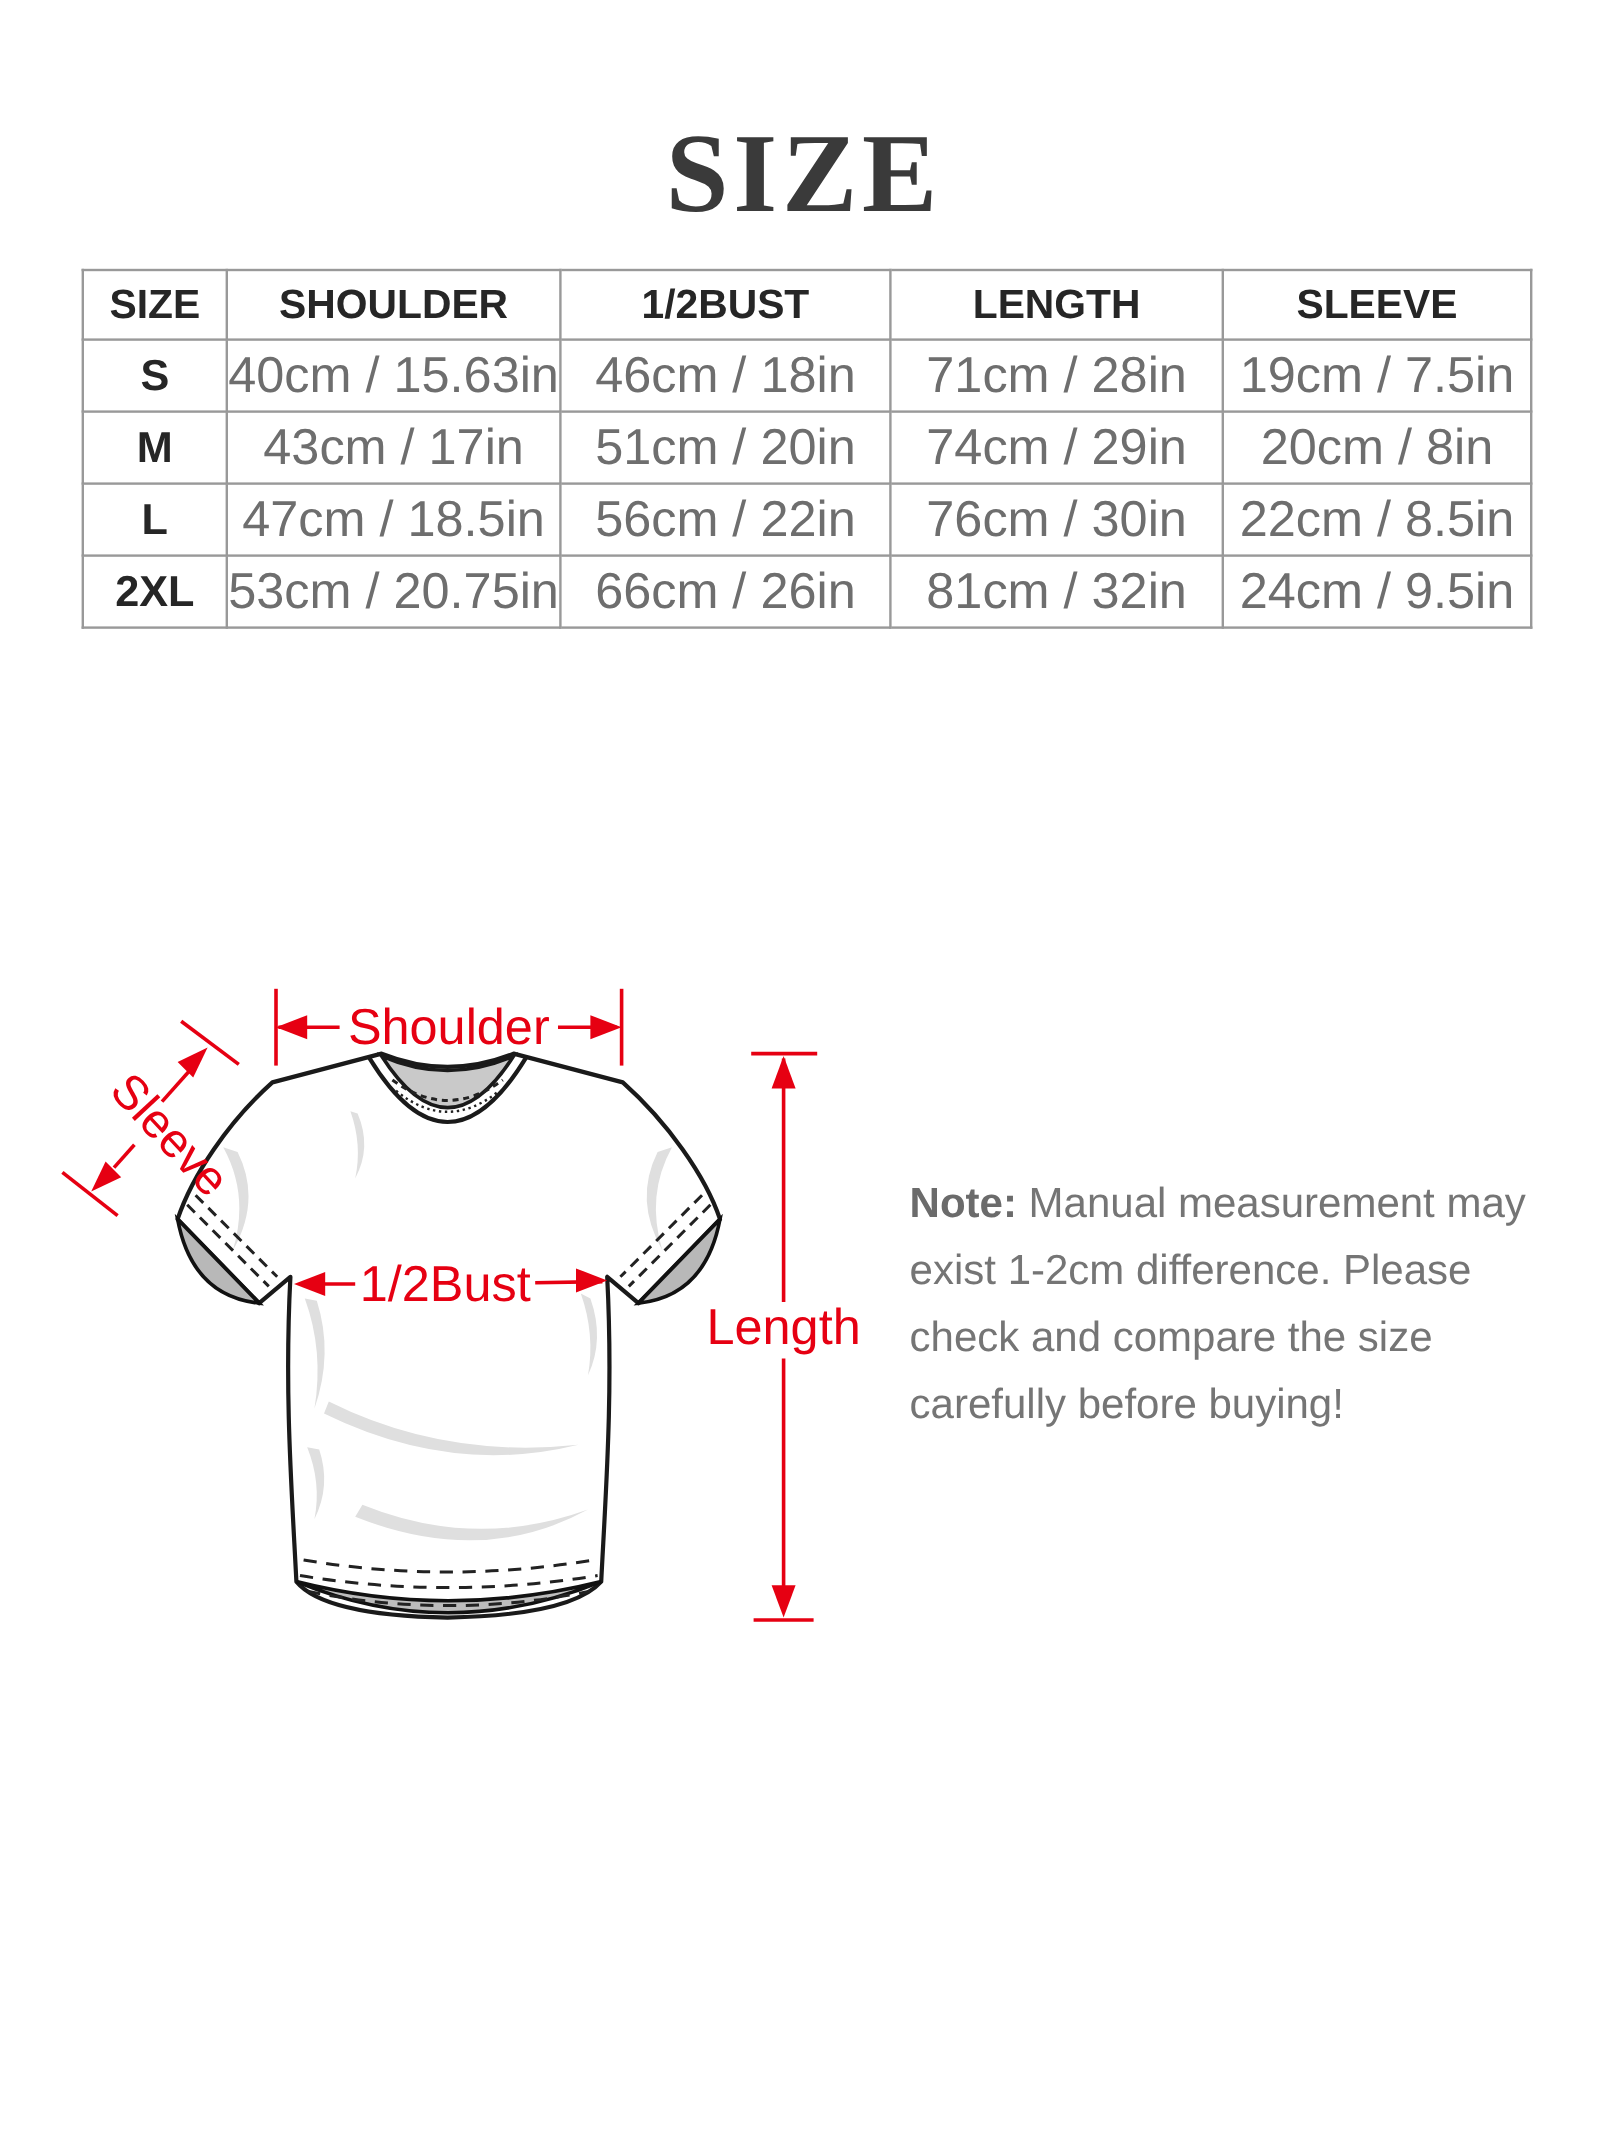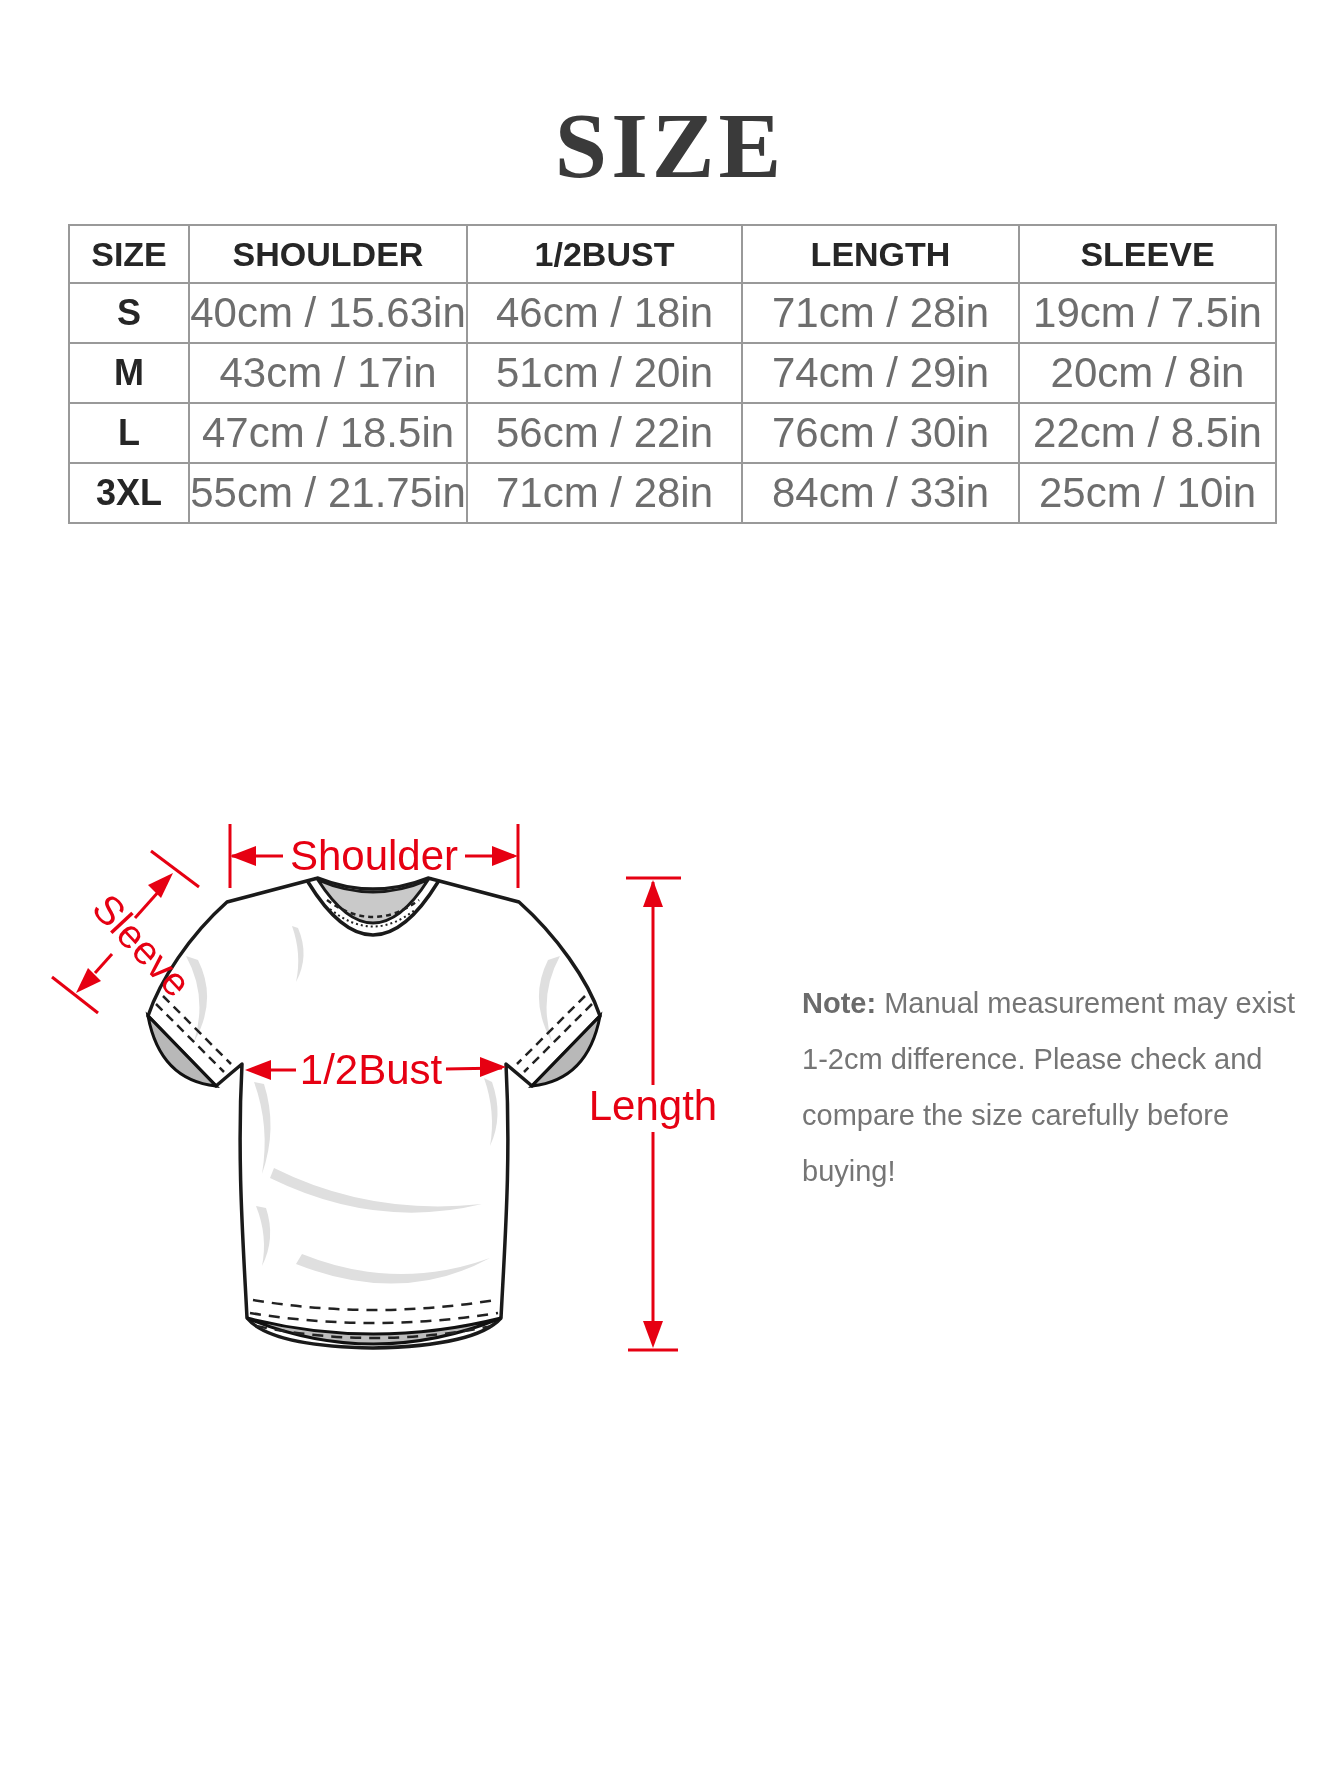--- a/index.html
+++ b/index.html
@@ -12,21 +12,21 @@
 
   table.size-table{position:absolute;left:68px;top:224px;width:1207px;
          border-collapse:collapse;table-layout:fixed;}
   .size-table th,.size-table td{border:2px solid #999;text-align:center;
          vertical-align:middle;padding:0;overflow:hidden;white-space:nowrap;}
   .size-table th{height:56px;font-size:34px;font-weight:bold;color:#262626;}
   .size-table td{height:58px;font-size:42px;color:#6e6e6e;}
   .size-table td.size-col{font-weight:bold;color:#262626;font-size:36px;}
 
   .note{position:absolute;left:758px;top:975px;width:515px;
-        font-size:29px;line-height:56px;color:#757575;margin-left:44px;}
+        font-size:35px;line-height:56px;color:#757575;}
   .note b{font-weight:bold;color:#6b6b6b;}
 
   .diagram{position:absolute;left:40px;top:730px;width:680px;height:650px;}
 
   .shirt-line{fill:none;stroke:#1a1a1a;stroke-width:3.5;stroke-linejoin:round;stroke-linecap:round;}
   .shirt-fill{fill:#ffffff;stroke:#1a1a1a;stroke-width:3.5;stroke-linejoin:round;}
   .wrinkle{fill:#dfdfdf;stroke:none;}
   .stitch{fill:none;stroke:#222;stroke-width:2.5;stroke-dasharray:9 6;}
   .dim{stroke:#e60012;stroke-width:3;fill:none;}
   .dim-head{fill:#e60012;stroke:none;}
@@ -70,25 +70,25 @@
       <td>20cm / 8in</td>
     </tr>
     <tr>
       <td class="size-col">L</td>
       <td>47cm / 18.5in</td>
       <td>56cm / 22in</td>
       <td>76cm / 30in</td>
       <td>22cm / 8.5in</td>
     </tr>
     <tr>
-      <td class="size-col">3XL</td>
-      <td>55cm / 21.75in</td>
-      <td>71cm / 28in</td>
-      <td>84cm / 33in</td>
-      <td>25cm / 10in</td>
+      <td class="size-col">2XL</td>
+      <td>53cm / 20.75in</td>
+      <td>66cm / 26in</td>
+      <td>81cm / 32in</td>
+      <td>24cm / 9.5in</td>
     </tr>
   </tbody>
     </table>
 
   <svg class="diagram" viewBox="0 0 680 650" xmlns="http://www.w3.org/2000/svg">
 
     <path class="shirt-fill" d="
       M187,172 L278,148
       Q333,170 388,148
       L479,172

